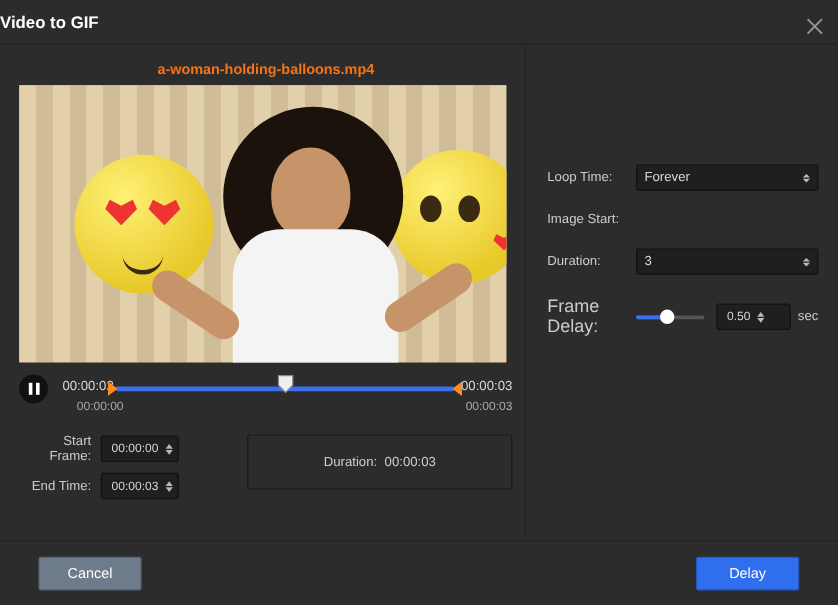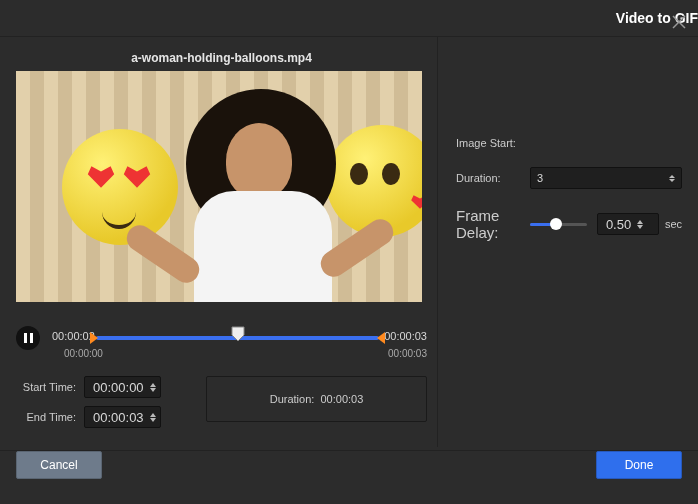--- a/index.html
+++ b/index.html
@@ -1,23 +1,23 @@
 <!DOCTYPE html>
 <html><head>
 <meta charset="utf-8">
 <style>
   html,body{margin:0;padding:0;width:698px;height:504px;background:#2c2c2c;font-family:Arial,Helvetica,sans-serif;color:#d8d8d8;font-size:12px;overflow:hidden}
   .modal{position:relative;width:698px;height:504px;background:#2c2c2c}
-  .titlebar{position:relative;height:36px;line-height:36px;text-align:right;font-weight:bold;font-size:14px;color:#fff;border-bottom:1px solid #222}
+  .titlebar{position:relative;height:36px;line-height:36px;text-align:left;font-weight:bold;font-size:14px;color:#fff;border-bottom:1px solid #222}
   .close-x{position:absolute;right:10px;top:8px;width:18px;height:18px;cursor:pointer;color:#aaa}
   .close-x svg{width:18px;height:18px}
   .body{display:flex;height:410px}
   .left{width:438px;padding:14px 10px 0 16px;box-sizing:border-box;border-right:1px solid #222}
   .right{flex:1;padding:100px 16px 0 18px;box-sizing:border-box}
-  .filename{text-align:center;font-weight:bold;font-size:12px;color:#e5e5e5;margin-bottom:6px}
+  .filename{text-align:center;font-weight:bold;font-size:12px;color:#f97316;margin-bottom:6px}
   .preview{width:406px;height:231px;background:#d9c7a5;position:relative;overflow:hidden}
   
   .preview::before{content:"";position:absolute;inset:0;background:repeating-linear-gradient(90deg,#e2d0ab 0 14px,#d0bc96 14px 28px)}
   
   .balloon{position:absolute;border-radius:50%;}
   .b-left{left:46px;top:58px;width:116px;height:116px;background:radial-gradient(circle at 35% 30%,#fff176,#e8c92a 70%)}
   .b-right{left:310px;top:54px;width:112px;height:112px;background:radial-gradient(circle at 35% 30%,#fff176,#e8c92a 70%)}
   .face-eye{position:absolute;width:18px;height:22px;background:#3a2a12;border-radius:50%}
   .b-left .heart{position:absolute;left:24px;top:34px;width:30px;height:28px;background:#e33;clip-path:polygon(50% 88%,6% 40%,18% 12%,50% 30%,82% 12%,94% 40%)}
   .b-left .heart2{position:absolute;left:60px;top:34px;width:30px;height:28px;background:#e33;clip-path:polygon(50% 88%,6% 40%,18% 12%,50% 30%,82% 12%,94% 40%)}
@@ -25,40 +25,40 @@
   .b-right .e1{left:24px;top:38px}
   .b-right .e2{left:56px;top:38px}
   .b-right .kiss{position:absolute;left:84px;top:68px;width:20px;height:18px;background:#e33;clip-path:polygon(50% 88%,6% 40%,18% 12%,50% 30%,82% 12%,94% 40%)}
   
   .hair{position:absolute;left:170px;top:18px;width:150px;height:150px;background:#1a120b;border-radius:50%}
   .face{position:absolute;left:210px;top:52px;width:66px;height:76px;background:#c7946a;border-radius:50% 50% 45% 45%}
   .torso{position:absolute;left:178px;top:120px;width:138px;height:120px;background:#f4f4f4;border-radius:40px 40px 10px 10px}
   .arm-l{position:absolute;left:106px;top:170px;width:82px;height:26px;background:#c7946a;border-radius:16px;transform:rotate(34deg)}
   .arm-r{position:absolute;left:300px;top:164px;width:82px;height:26px;background:#c7946a;border-radius:16px;transform:rotate(-34deg)}
   
-  .timeline{position:relative;height:44px;margin-top:20px}
+  .timeline{position:relative;height:44px;margin-top:6px}
   .play-btn{position:absolute;left:0;top:4px;width:24px;height:24px;border-radius:50%;background:#111;display:flex;align-items:center;justify-content:center;cursor:pointer}
   .play-btn .bars{display:flex;gap:3px}
   .play-btn .bars span{width:3px;height:10px;background:#fff}
   .time-l{position:absolute;left:36px;top:8px;font-size:11px}
   .time-r{position:absolute;right:0;top:8px;font-size:11px}
   .time-lb{position:absolute;left:48px;top:26px;font-size:10px;color:#aaa}
   .time-rb{position:absolute;right:0;top:26px;font-size:10px;color:#aaa}
   .track{position:absolute;left:80px;right:48px;top:14px;height:4px;background:#3a6ff0;border-radius:2px}
   .track .handle{position:absolute;top:-10px;left:50%;transform:translateX(-50%);cursor:grab}
   .track .handle svg{width:14px;height:16px}
   .track .tri-l{position:absolute;left:-6px;top:-4px;width:0;height:0;border-top:6px solid transparent;border-bottom:6px solid transparent;border-left:8px solid #ff8a1f;cursor:grab}
   .track .tri-r{position:absolute;right:-6px;top:-4px;width:0;height:0;border-top:6px solid transparent;border-bottom:6px solid transparent;border-right:8px solid #ff8a1f;cursor:grab}
   
   .time-rows{margin-top:10px;display:flex}
   .time-col{width:180px}
   .time-row{display:flex;align-items:center;margin-bottom:8px}
   .time-row label{width:60px;text-align:right;margin-right:8px;color:#ccc;font-size:11px}
   .spin{display:flex;align-items:center;background:#1f1f1f;border:1px solid #111;border-radius:2px;height:20px;padding:0 4px 0 8px}
-  .spin span{font-size:13px}
+  .spin span{font-size:10px}
   .spin .step{margin-left:6px;display:flex;flex-direction:column;gap:1px}
   .spin .step i{width:0;height:0;border-left:3px solid transparent;border-right:3px solid transparent}
   .spin .step .up{border-bottom:4px solid #bbb}
   .spin .step .dn{border-top:4px solid #bbb}
   .dur-box{flex:1;border:1px solid #1a1a1a;border-radius:2px;height:44px;display:flex;align-items:center;justify-content:center;margin-left:10px;color:#ccc;font-size:11px}
   
   .field{display:flex;align-items:center;margin-bottom:18px}
   .field label{width:74px;font-size:11px;color:#ccc}
   .select{flex:1;background:#1f1f1f;border:1px solid #111;border-radius:2px;height:20px;display:flex;align-items:center;justify-content:space-between;padding:0 6px;font-size:11px;cursor:pointer}
   .select .chev{display:flex;flex-direction:column;gap:1px}
@@ -67,21 +67,21 @@
   .select .chev .d{border-top:3px solid #bbb}
   .slider-row{display:flex;align-items:center}
   .slider-row label{width:74px;font-size:15px;color:#ccc}
   .slider{flex:1;position:relative;height:14px}
   .slider .bar{position:absolute;left:0;right:0;top:6px;height:3px;background:#555;border-radius:2px}
   .slider .fill{position:absolute;left:0;top:6px;height:3px;background:#3a6ff0;border-radius:2px}
   .slider .knob{position:absolute;top:1px;width:12px;height:12px;border-radius:50%;background:#fff;cursor:grab}
   .slider-val{width:48px;margin:0 6px 0 10px}
   .unit{font-size:11px;color:#ccc}
   
-  .footer{position:absolute;left:0;right:0;bottom:0;height:54px;display:flex;justify-content:space-between;padding:0 16px;box-sizing:border-box;border-top:1px solid #222;background:#2c2c2c}
+  .footer{position:absolute;left:0;right:0;bottom:0;height:54px;display:flex;align-items:center;justify-content:space-between;padding:0 32px;box-sizing:border-box;border-top:1px solid #222;background:#2c2c2c}
   .btn{min-width:84px;height:26px;border-radius:2px;display:flex;align-items:center;justify-content:center;font-size:12px;cursor:pointer}
   .btn-cancel{background:#6e7b8b;color:#fff;border:1px solid #5a6572}
   .btn-done{background:#2f6fed;color:#fff;border:1px solid #2759bd}
 </style>
 </head>
 <body>
 
 <div class="modal">
 
   <div class="titlebar">
@@ -135,21 +135,21 @@
                 <path d="M1 1 H13 V9 L7 15 L1 9 Z" fill="#eee" stroke="#888"></path>
               </svg>
           </div>
           <div class="tri-r"></div>
         </div>
       </div>
 
       <div class="time-rows">
         <div class="time-col">
           <div class="time-row">
-            <label>Start Time:</label>
+            <label>Start Frame:</label>
             <div class="spin">
               <span>00:00:00</span>
               <div class="step">
                   <i class="up"></i>
                   <i class="dn"></i>
                 </div>
             </div>
           </div>
           <div class="time-row">
             <label>End Time:</label>
@@ -164,20 +164,30 @@
         </div>
         <div class="dur-box">
           <span>Duration:</span>&nbsp;&nbsp;
           <span>00:00:03</span>
         </div>
       </div>
     </div>
 
     <div class="right">
       <div class="field">
+        <label>Loop Time:</label>
+        <div class="select">
+          <span>Forever</span>
+          <div class="chev">
+              <i class="u"></i>
+              <i class="d"></i>
+            </div>
+        </div>
+      </div>
+      <div class="field">
         <label>Image Start:</label>
       </div>
       <div class="field">
         <label>Duration:</label>
         <div class="select">
           <span>3</span>
           <div class="chev">
               <i class="u"></i>
               <i class="d"></i>
             </div>
@@ -201,17 +211,17 @@
       </div>
     </div>
 
   </div>
 
   <div class="footer">
     <div class="btn btn-cancel">
       <span>Cancel</span>
     </div>
     <div class="btn btn-done">
-      <span>Done</span>
+      <span>Delay</span>
     </div>
   </div>
 
 </div>
 
 </body></html>

